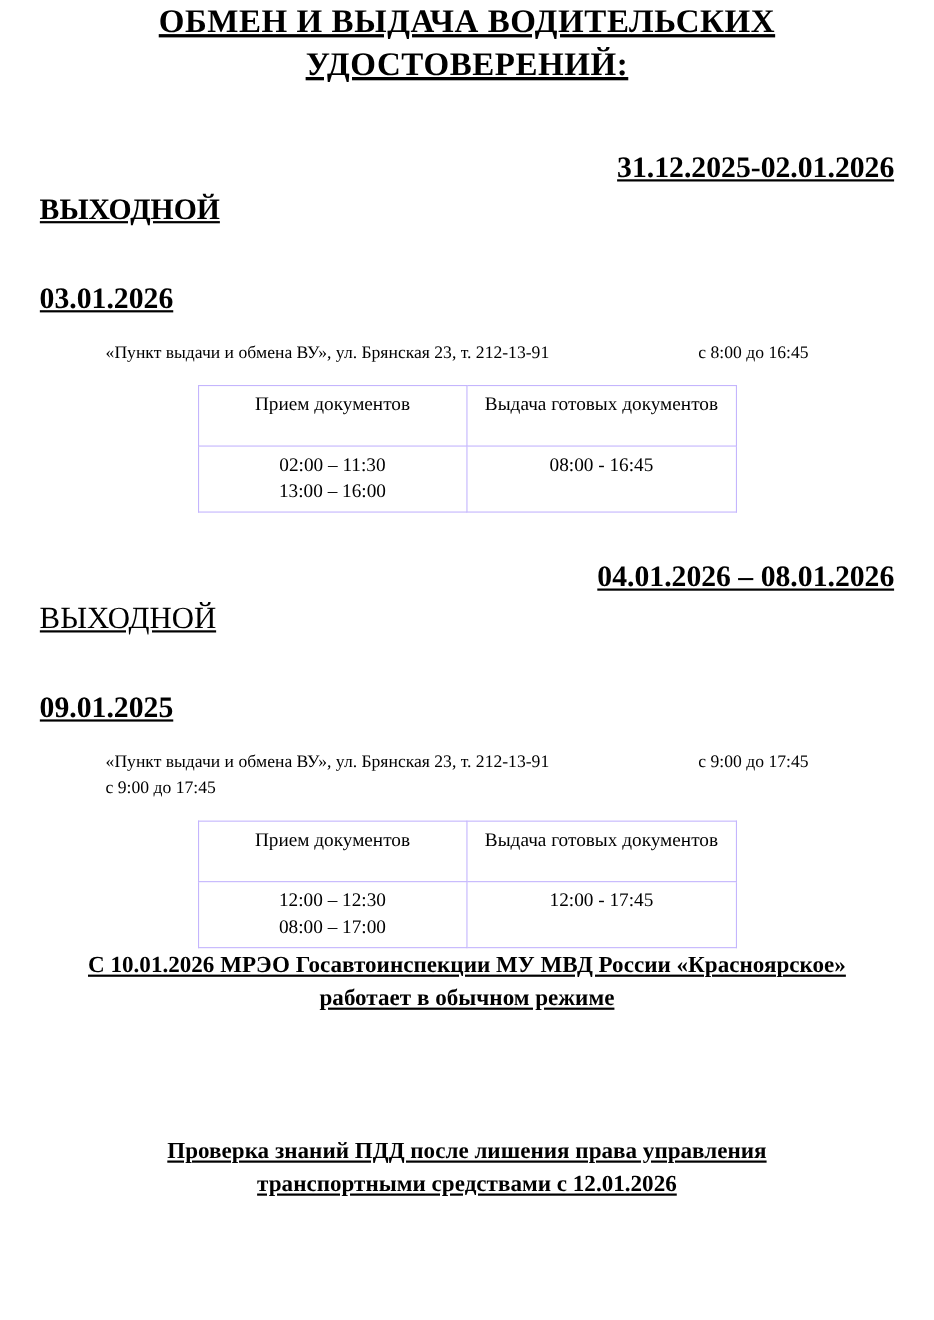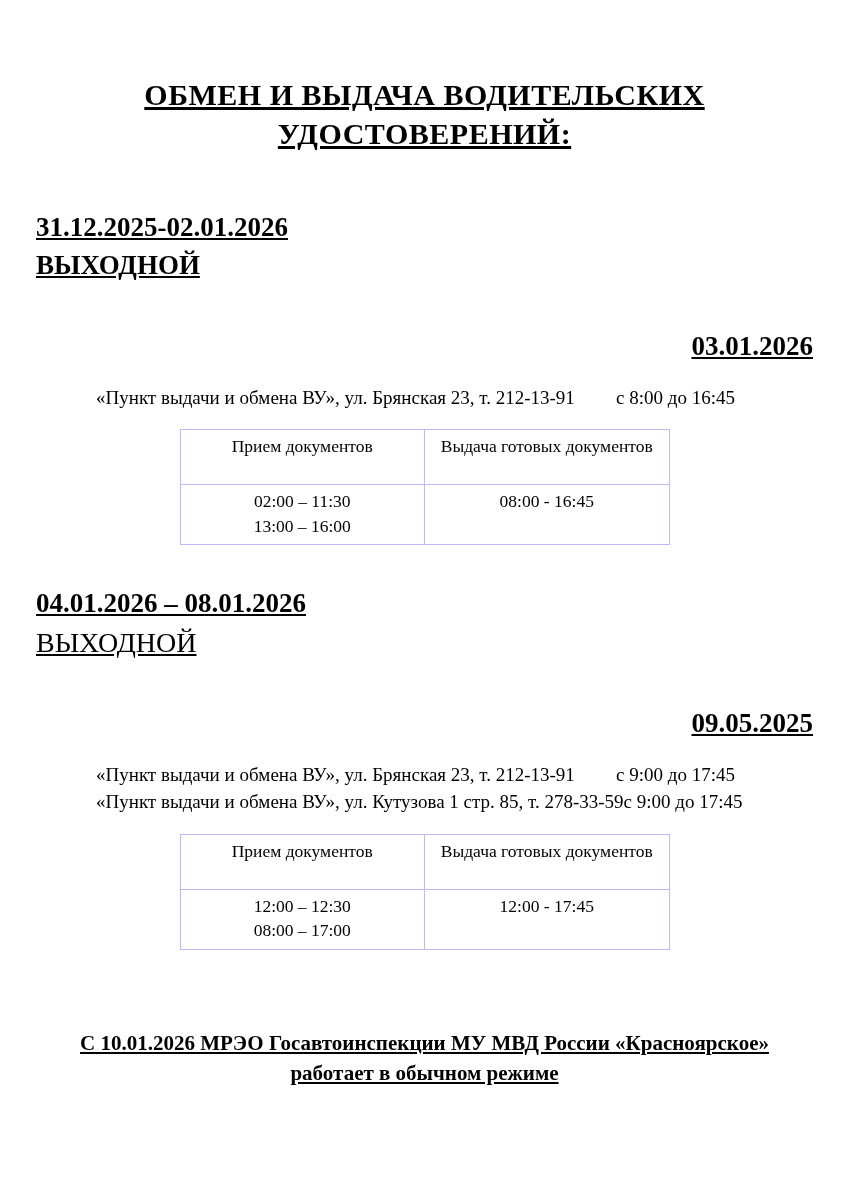--- a/index.html
+++ b/index.html
@@ -10,66 +10,65 @@
     font-family: "Liberation Serif", "DejaVu Serif", serif;
   }
   .page {
     position: relative;
     width: 777px;
     height: 1200px;
     margin: 0 auto;
     background: #ffffff;
     overflow: hidden;
     box-sizing: border-box;
-    padding-top: 75px;
   }
 
   .doc-title {
     font-size: 30px;
     font-weight: bold;
     text-decoration: underline;
     text-align: center;
     max-width: 640px;
     margin: 0 auto;
     line-height: 1.3;
     letter-spacing: 0.5px;
   }
 
   .holiday-block { margin-top: 58px; }
   .holiday-dates {
     font-size: 27px;
     font-weight: bold;
     text-decoration: underline;
-    text-align: left;
+    text-align: right;
     line-height: 1.25;
     font-family: Liberation Serif, serif;
   }
   .holiday-label {
     font-size: 27px;
     font-weight: bold;
     text-decoration: underline;
     line-height: 1.25;
     margin-top: 4px;
   }
   .holiday-label.regular {
     font-weight: normal;
     font-size: 28px;
   }
 
   .date-heading {
     font-size: 27px;
     font-weight: bold;
     text-decoration: underline;
-    text-align: right;
+    text-align: left;
     margin-top: 48px;
   }
 
   .loc-lines {
     margin: 22px 78px 0 60px;
-    font-size: 19px;
+    font-size: 16px;
     line-height: 1.45;
   }
   .loc-line {
     display: flex;
     justify-content: space-between;
     align-items: baseline;
   }
   .loc-name { white-space: nowrap; }
   .loc-hours { white-space: nowrap; }
 
@@ -92,21 +91,21 @@
 
   .footer-note {
     font-size: 21px;
     font-weight: bold;
     text-decoration: underline;
     text-align: center;
     max-width: 690px;
     margin: 0 auto;
     line-height: 1.45;
   }
-  .footer-note.first { margin-top: 78px; }
+  .footer-note.first { }
   .footer-note.second { margin-top: 108px; }
 </style>
 </head>
 <body>
 
 <div class="page">
 
   <div class="doc-title">ОБМЕН И ВЫДАЧА ВОДИТЕЛЬСКИХ УДОСТОВЕРЕНИЙ:</div>
 
   <div class="holiday-block">
@@ -139,29 +138,28 @@
         </td>
       </tr>
     </tbody>
   </table>
 
   <div class="holiday-block" style="margin-top: 42px;">
     <div class="holiday-dates">04.01.2026 – 08.01.2026</div>
     <div class="holiday-label regular">ВЫХОДНОЙ</div>
   </div>
 
-  <div class="date-heading">09.05.2025</div>
+  <div class="date-heading">09.01.2025</div>
 
   <div class="loc-lines">
     <div class="loc-line">
       <span class="loc-name">«Пункт выдачи и обмена ВУ», ул. Брянская 23, т. 212-13-91</span>
       <span class="loc-hours">с 9:00 до 17:45</span>
     </div>
     <div class="loc-line">
-      <span class="loc-name">«Пункт выдачи и обмена ВУ», ул. Кутузова 1 стр. 85, т. 278-33-59</span>
       <span class="loc-hours">с 9:00 до 17:45</span>
     </div>
   </div>
 
   <table class="schedule">
     <tbody>
       <tr>
         <td class="hdr">Прием документов</td>
         <td class="hdr">Выдача готовых документов</td>
       </tr>

